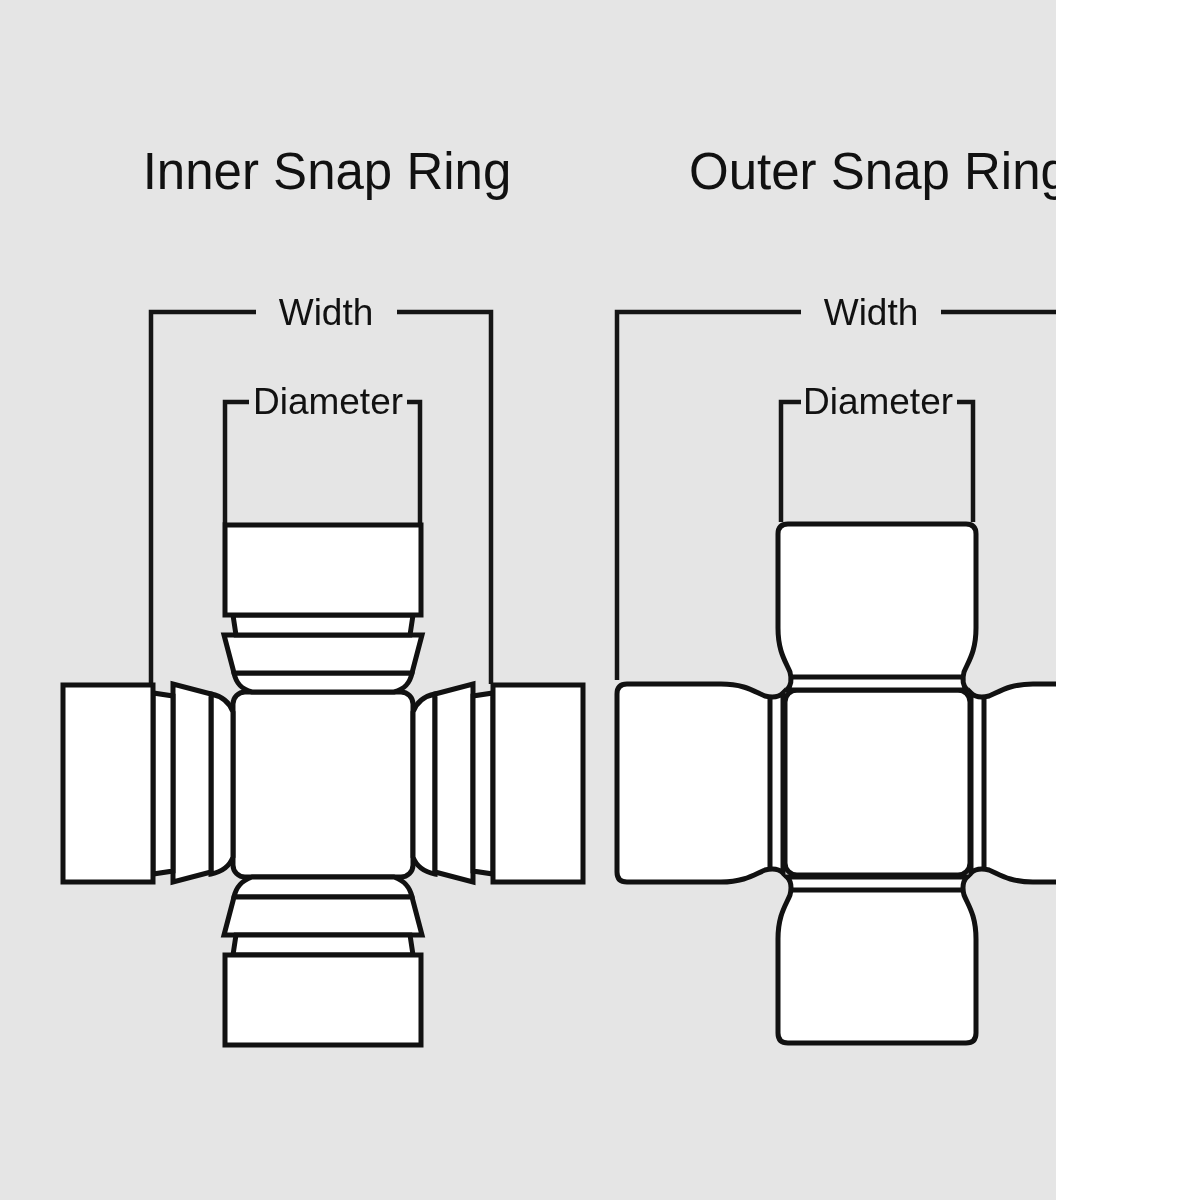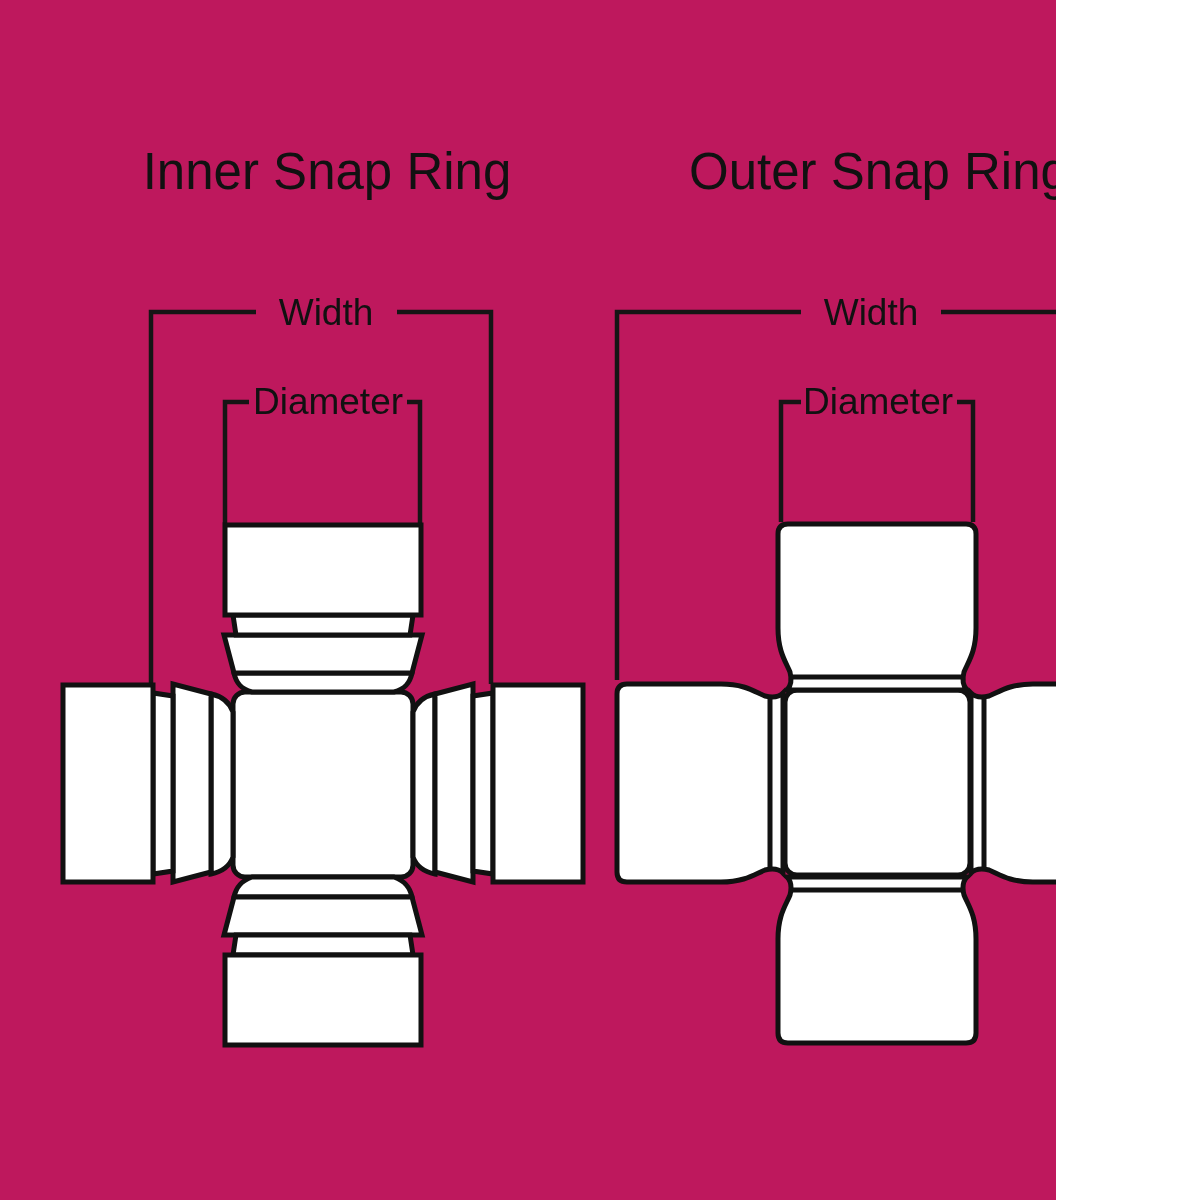--- a/index.html
+++ b/index.html
@@ -4,21 +4,21 @@
 <style>
   html, body {
     margin: 0;
     padding: 0;
     background: #ffffff;
   }
   .stage {
     position: relative;
     width: 1056px;
     height: 1200px;
-    background: #be185d;
+    background: #e5e5e5;
     overflow: hidden;
   }
   svg {
     display: block;
   }
   .outline {
     fill: #ffffff;
     stroke: #111111;
     stroke-width: 5;
     stroke-linejoin: miter;

